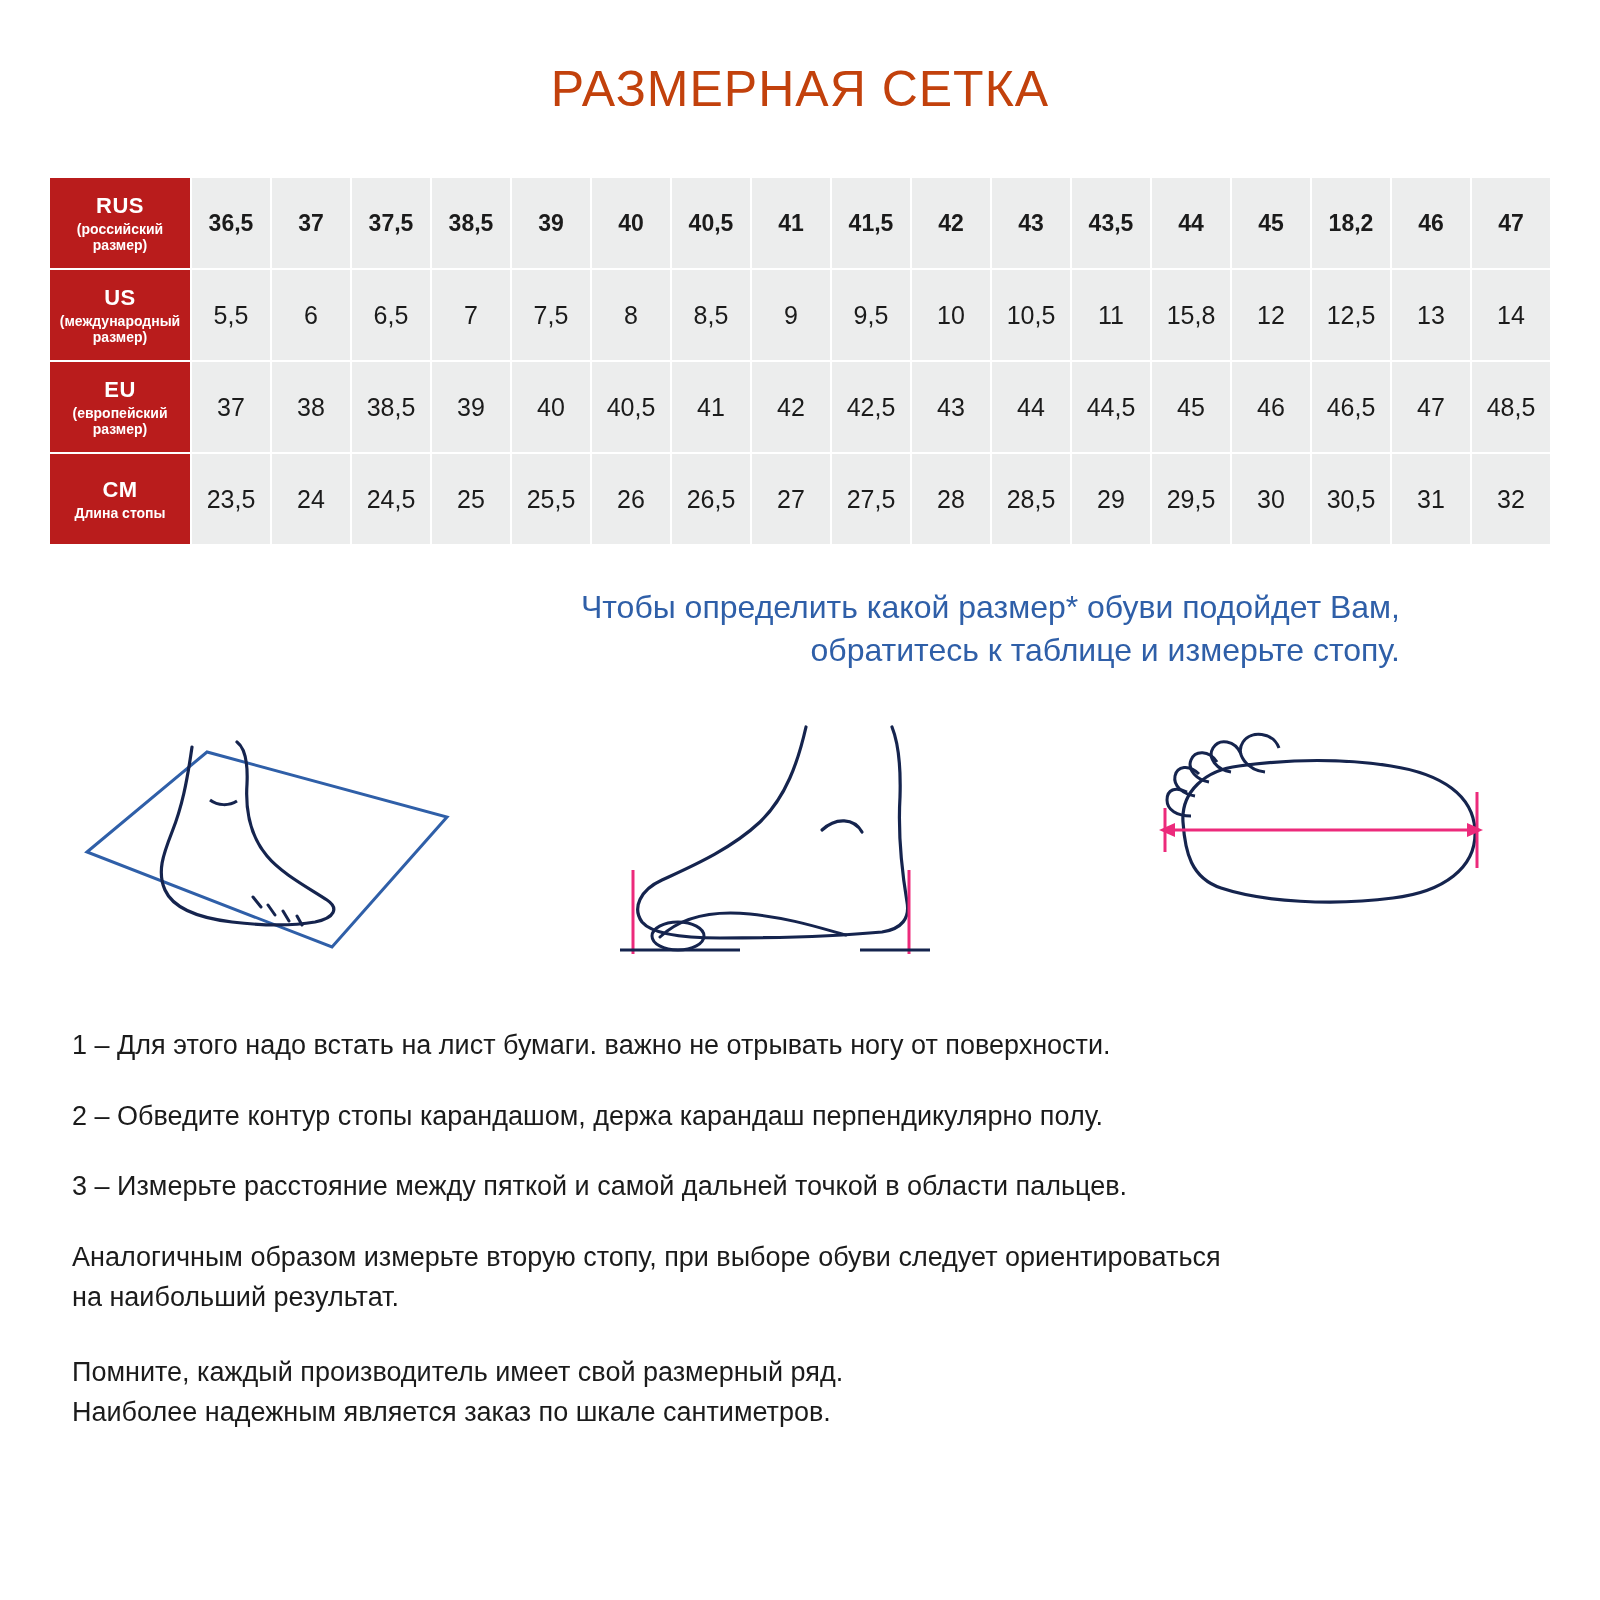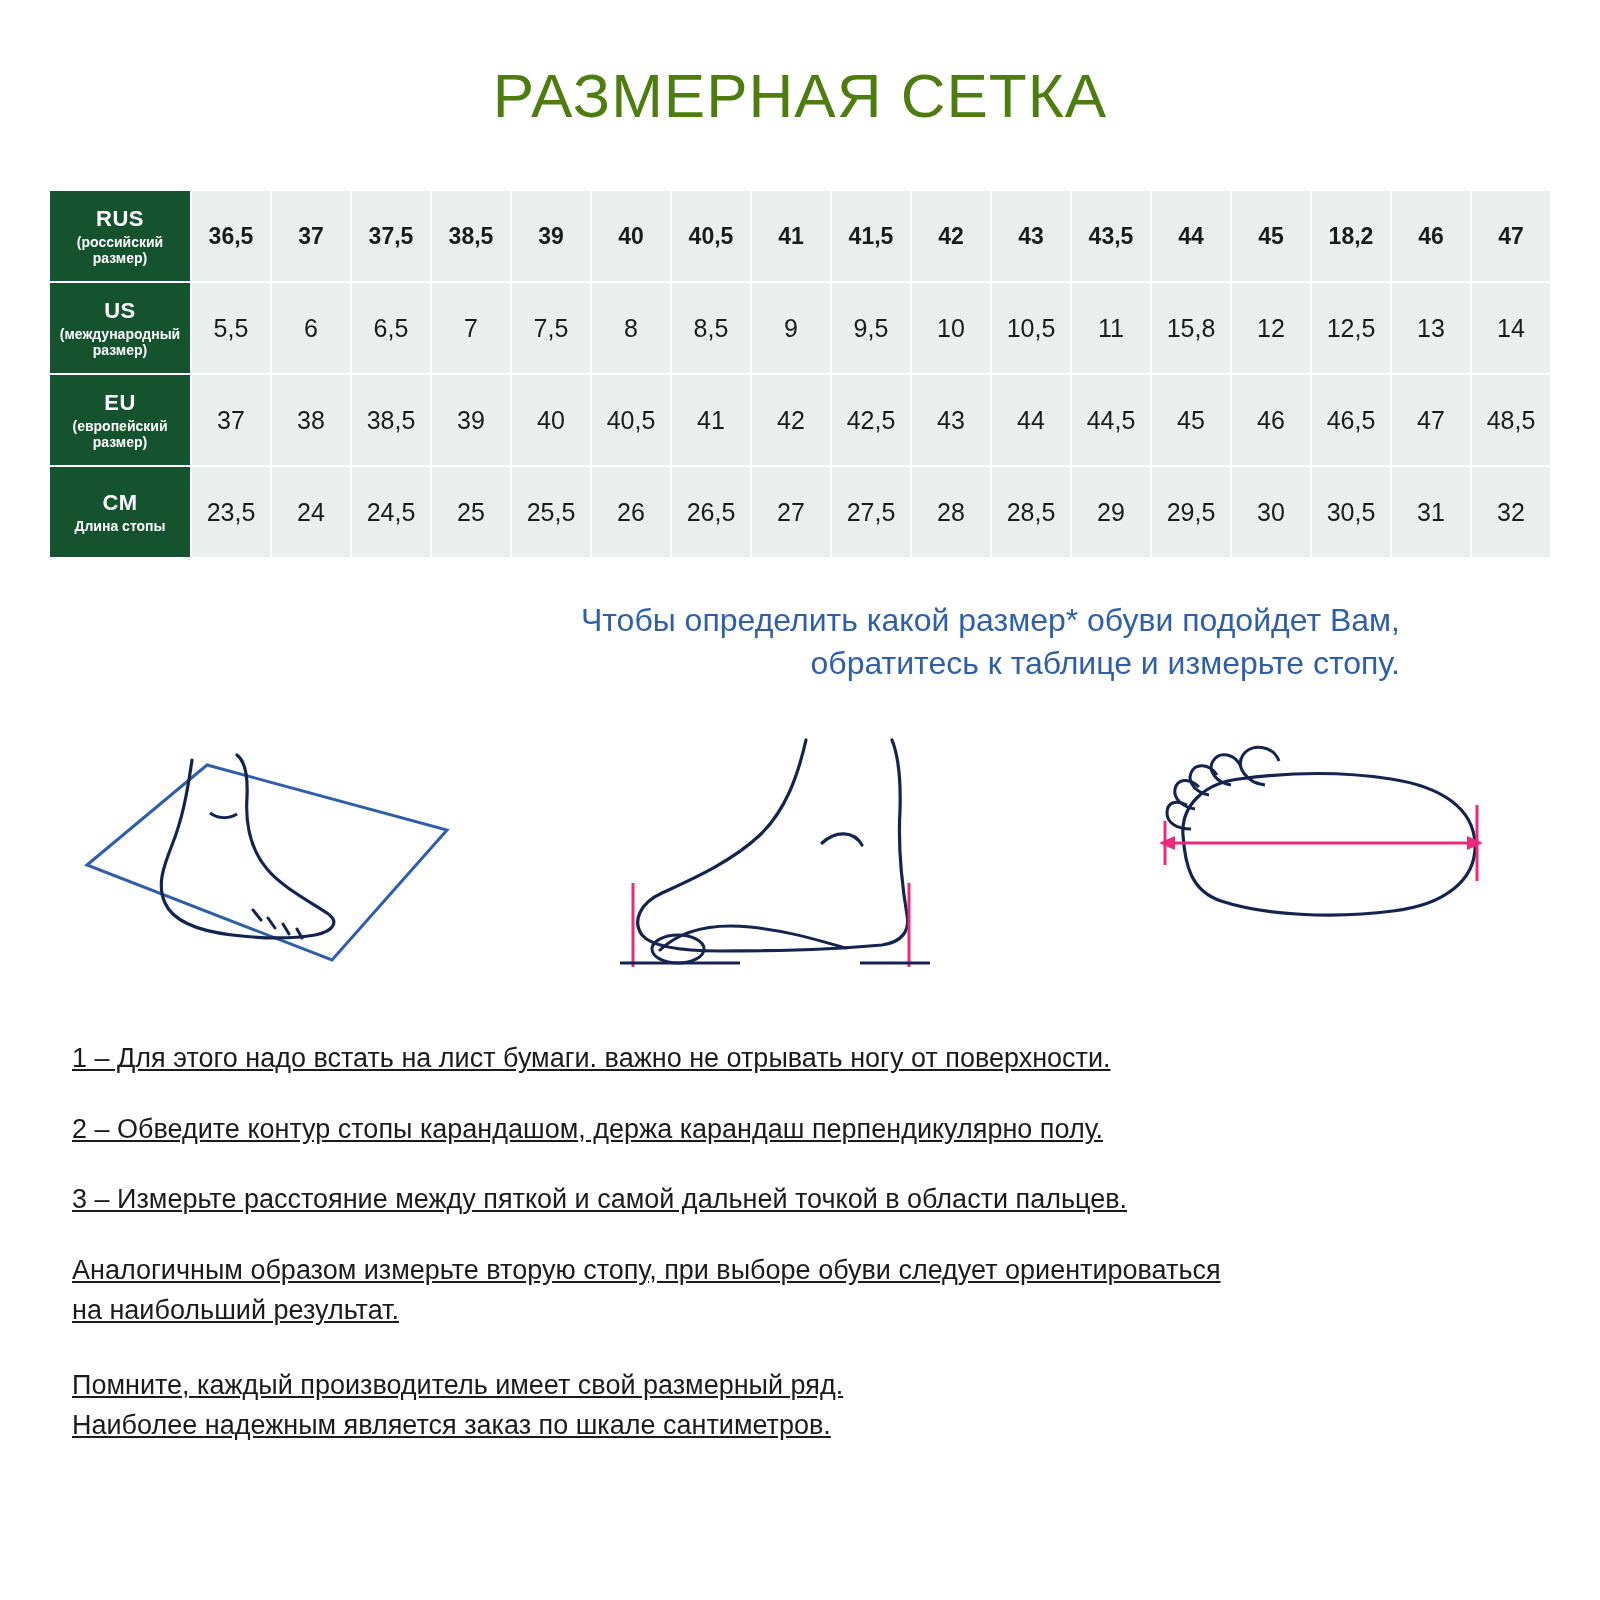--- a/index.html
+++ b/index.html
@@ -17,24 +17,24 @@
   .page {
     position: relative;
     width: 1600px;
     height: 1600px;
     box-sizing: border-box;
   }
 
   
   .title {
     text-align: center;
-    font-size: 62px;
+    font-size: 50px;
     font-weight: 400;
     letter-spacing: 1px;
-    color: #4d7c0f;
+    color: #c2410c;
     margin: 60px 0 0 0;
     font-family: "Liberation Sans", sans-serif;
   }
 
   
   .table-wrap {
     margin: 58px 48px 0 48px;
   }
   table.size-table {
     border-collapse: collapse;
@@ -42,21 +42,21 @@
     table-layout: fixed;
   }
   table.size-table td, table.size-table th {
     border: 2px solid #ffffff;
     text-align: center;
     vertical-align: middle;
     padding: 0;
     height: 90px;
   }
   td.rowhead {
-    background: #14532d;
+    background: #b91c1c;
     color: #ffffff;
     width: 140px;
     line-height: 1.15;
     padding: 4px 6px;
   }
   td.rowhead .rh-main {
     display: block;
     font-size: 22px;
     font-weight: bold;
     letter-spacing: 0.5px;
@@ -107,21 +107,20 @@
 
   
   .notes {
     margin: 58px 72px 0 72px;
     color: #1b1b1b;
     font-size: 27px;
     line-height: 1.5;
   }
   .notes p {
     margin: 0 0 30px 0;
-    text-decoration: underline;
   }
   .notes p.tight {
     margin-bottom: 30px;
   }
   .notes p.para {
     margin-top: 22px;
     margin-bottom: 34px;
   }
   .notes p.last {
     margin-bottom: 0;

